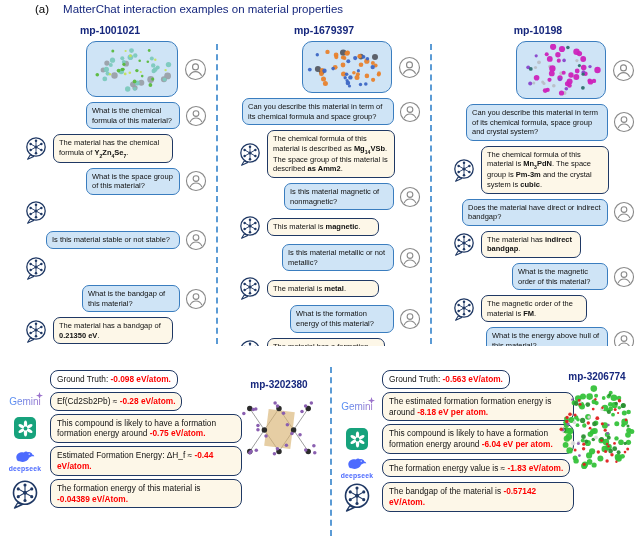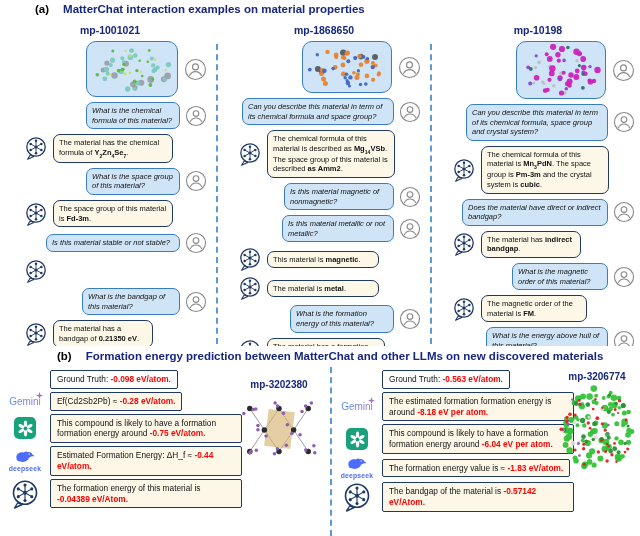--- a/index.html
+++ b/index.html
@@ -8,50 +8,50 @@
     --bot-bg:#fdf7e8; --bot-bd:#1f3864;
     --dash:#5b9bd5;
   }
   *{box-sizing:border-box;margin:0;padding:0;}
   html,body{width:640px;height:536px;overflow:hidden;background:#fff;
     font-family:"Liberation Sans",sans-serif;}
   .fig{position:relative;width:640px;height:536px;}
 
   
   .panel-a{position:absolute;top:0;left:0;width:640px;height:348px;}
-  .pa-header{position:absolute;top:3px;left:35px;font-size:11.5px;font-weight:bold;}
+  .pa-header{position:absolute;top:3px;left:35px;font-size:11.5px;font-weight:normal;}
   .plabel{color:#000;margin-right:14px;}
   .ptitle{color:var(--navy);}
   .columns{position:absolute;top:20px;left:4px;width:640px;height:326px;display:flex;}
   .col{flex:1;position:relative;padding-top:2px;overflow:hidden;}
   .vdiv{width:0;border-left:2px dashed var(--dash);margin-top:24px;height:300px;}
   .col-title{text-align:center;color:var(--navy);font-weight:bold;font-size:10.5px;margin:2px 0 5px;}
 
   .chat .row{display:flex;align-items:center;margin:5px 0;}
   .row.user{justify-content:flex-end;padding-right:9px;gap:5px;}
   .row.bot{justify-content:flex-start;padding-left:20px;gap:5px;}
   .row.mat-row{justify-content:flex-end;padding-right:9px;gap:6px;margin-top:2px;}
   .bubble{border-radius:7px;padding:3px 5px;font-size:7.5px;line-height:1.28;color:#111;}
-  .user-bubble{background:var(--user-bg);border:1px solid var(--user-bd);font-style:italic;}
+  .user-bubble{background:var(--user-bg);border:1px solid var(--user-bd);}
   .bot-bubble{background:var(--bot-bg);border:1px solid var(--bot-bd);max-width:128px;}
   .mat-box{background:var(--user-bg);border:1px solid var(--user-bd);border-radius:10px;
     display:flex;align-items:center;justify-content:center;}
   sub{font-size:0.68em;}
 
   
   .panel-b{position:absolute;top:348px;left:0;width:640px;height:188px;}
   .pb-header{position:absolute;top:2px;left:57px;font-size:11.5px;font-weight:bold;}
   .pb-cols{position:absolute;top:19px;left:0;width:640px;height:169px;display:flex;}
   .pb-col{position:relative;overflow:hidden;}
   .pb-col.left{width:330px;}
   .pb-col.right{width:308px;}
   .vdiv2{width:0;border-left:2px dashed var(--dash);height:169px;}
   .pb-row{display:flex;align-items:center;margin:3px 0;}
   .pb-icon{width:50px;min-width:50px;display:flex;flex-direction:column;align-items:center;justify-content:center;}
-  .pb-bubble{border:1px solid var(--bot-bd);border-radius:2px;background:var(--bot-bg);
+  .pb-bubble{border:1px solid var(--bot-bd);border-radius:8px;background:var(--bot-bg);
     padding:3px 6px;font-size:8.3px;line-height:1.3;color:#111;max-width:192px;}
   .pb-row.gt .pb-bubble{background:#fff;}
   .rv{color:var(--red);font-weight:bold;}
   .pb-mat{position:absolute;text-align:center;}
   .pb-mat-label{color:var(--navy);font-weight:bold;font-size:10px;margin-bottom:1px;}
 
   .gemini-word{font-size:10px;font-weight:500;position:relative;
     background:linear-gradient(90deg,#4c8df6,#9b72cb);
     -webkit-background-clip:text;background-clip:text;color:transparent;}
   .gemini-star{position:absolute;top:-4px;right:-2px;}
@@ -188,21 +188,20 @@
                   <circle cx="6.6" cy="14.1" r="1.25" fill="#1f3864" stroke="none"></circle>
                   <line x1="12" y1="11" x2="6.6" y2="7.9"></line>
                   <circle cx="6.6" cy="7.9" r="1.25" fill="#1f3864" stroke="none"></circle>
                   <line x1="12" y1="11" x2="12.0" y2="4.8"></line>
                   <circle cx="12.0" cy="4.8" r="1.25" fill="#1f3864" stroke="none"></circle>
                   <line x1="12" y1="11" x2="17.4" y2="7.9"></line>
                   <circle cx="17.4" cy="7.9" r="1.25" fill="#1f3864" stroke="none"></circle>
                 </g>
    <circle cx="12" cy="11" r="1.6" fill="#1f3864"></circle>
               </svg>
-              <div class="bubble bot-bubble" style="width:120px">The space group of this material is <b>Fd-3m</b>.</div>
             </div>
             <div class="row user">
         <div class="bubble user-bubble" style="width:134px">Is this material stable or not stable?</div>
               <svg width="22" height="22" viewBox="0 0 24 24">
  <circle cx="12" cy="12" r="10.4" fill="none" stroke="#8a8a8a" stroke-width="1.2"></circle>
  <circle cx="12" cy="9.3" r="3.1" fill="none" stroke="#8a8a8a" stroke-width="1.2"></circle>
  <path d="M5.6 18.6 C7.2 15 9.6 14.2 12 14.2 C14.4 14.2 16.8 15 18.4 18.6" fill="none" stroke="#8a8a8a" stroke-width="1.2"></path>
               </svg>
             </div>
             <div class="row bot">
@@ -247,27 +246,27 @@
                   <circle cx="6.6" cy="14.1" r="1.25" fill="#1f3864" stroke="none"></circle>
                   <line x1="12" y1="11" x2="6.6" y2="7.9"></line>
                   <circle cx="6.6" cy="7.9" r="1.25" fill="#1f3864" stroke="none"></circle>
                   <line x1="12" y1="11" x2="12.0" y2="4.8"></line>
                   <circle cx="12.0" cy="4.8" r="1.25" fill="#1f3864" stroke="none"></circle>
                   <line x1="12" y1="11" x2="17.4" y2="7.9"></line>
                   <circle cx="17.4" cy="7.9" r="1.25" fill="#1f3864" stroke="none"></circle>
                 </g>
    <circle cx="12" cy="11" r="1.6" fill="#1f3864"></circle>
               </svg>
-              <div class="bubble bot-bubble" style="width:100px">The material has a bandgap of <b>0.21350 eV</b>.</div>
+              <div class="bubble bot-bubble" style="width:120px">The material has a bandgap of <b>0.21350 eV</b>.</div>
             </div>
           </div>
       </div>
       <div class="vdiv"></div>
       <div class="col">
-        <div class="col-title">mp-1868650</div>
+        <div class="col-title">mp-1679397</div>
         <div class="chat">
             <div class="row mat-row">
     <div class="mat-box" style="width:90px;height:52px">
                 <svg width="82" height="46" viewBox="0 0 82 46">
                   <circle cx="37.2" cy="8.6" r="3.2" fill="#555a63" opacity="0.95"></circle>
                   <circle cx="69.0" cy="13.0" r="3.0" fill="#555a63" opacity="0.95"></circle>
                   <circle cx="11.9" cy="25.1" r="3.0" fill="#555a63" opacity="0.95"></circle>
                   <circle cx="54.9" cy="12.6" r="2.8" fill="#555a63" opacity="0.95"></circle>
                   <circle cx="15.7" cy="28.0" r="2.8" fill="#555a63" opacity="0.95"></circle>
                   <circle cx="30.1" cy="10.9" r="2.4" fill="#e8822d" opacity="0.95"></circle>
@@ -353,49 +352,49 @@
               <div class="bubble bot-bubble" style="width:146px">The chemical formula of this material is described as <b>Mg<sub>14</sub>VSb</b>. The space group of this material is described <b>as Amm2</b>.</div>
             </div>
             <div class="row user">
         <div class="bubble user-bubble" style="width:110px">Is this material magnetic of nonmagnetic?</div>
               <svg width="22" height="22" viewBox="0 0 24 24">
  <circle cx="12" cy="12" r="10.4" fill="none" stroke="#8a8a8a" stroke-width="1.2"></circle>
  <circle cx="12" cy="9.3" r="3.1" fill="none" stroke="#8a8a8a" stroke-width="1.2"></circle>
  <path d="M5.6 18.6 C7.2 15 9.6 14.2 12 14.2 C14.4 14.2 16.8 15 18.4 18.6" fill="none" stroke="#8a8a8a" stroke-width="1.2"></path>
               </svg>
             </div>
+            <div class="row bot">
+        <svg width="24" height="24" viewBox="0 0 24 24">
+   <circle cx="12" cy="11" r="9.2" fill="#fff" stroke="#1f3864" stroke-width="1.3"></circle>
+   <path d="M6.2 19 L3.6 23.2 L9.8 20.4 Z" fill="#fff" stroke="#1f3864" stroke-width="1.1" stroke-linejoin="round"></path>
+   <g stroke="#1f3864" stroke-width="0.9">
+                  <line x1="12" y1="11" x2="17.4" y2="14.1"></line>
+                  <circle cx="17.4" cy="14.1" r="1.25" fill="#1f3864" stroke="none"></circle>
+                  <line x1="12" y1="11" x2="12.0" y2="17.2"></line>
+                  <circle cx="12.0" cy="17.2" r="1.25" fill="#1f3864" stroke="none"></circle>
+                  <line x1="12" y1="11" x2="6.6" y2="14.1"></line>
+                  <circle cx="6.6" cy="14.1" r="1.25" fill="#1f3864" stroke="none"></circle>
+                  <line x1="12" y1="11" x2="6.6" y2="7.9"></line>
+                  <circle cx="6.6" cy="7.9" r="1.25" fill="#1f3864" stroke="none"></circle>
+                  <line x1="12" y1="11" x2="12.0" y2="4.8"></line>
+                  <circle cx="12.0" cy="4.8" r="1.25" fill="#1f3864" stroke="none"></circle>
+                  <line x1="12" y1="11" x2="17.4" y2="7.9"></line>
+                  <circle cx="17.4" cy="7.9" r="1.25" fill="#1f3864" stroke="none"></circle>
+                </g>
+   <circle cx="12" cy="11" r="1.6" fill="#1f3864"></circle>
+              </svg>
+              <div class="bubble bot-bubble" style="width:112px">This material is <b>magnetic</b>.</div>
+            </div>
             <div class="row user">
         <div class="bubble user-bubble" style="width:112px">Is this material metallic or not metallic?</div>
               <svg width="22" height="22" viewBox="0 0 24 24">
  <circle cx="12" cy="12" r="10.4" fill="none" stroke="#8a8a8a" stroke-width="1.2"></circle>
  <circle cx="12" cy="9.3" r="3.1" fill="none" stroke="#8a8a8a" stroke-width="1.2"></circle>
  <path d="M5.6 18.6 C7.2 15 9.6 14.2 12 14.2 C14.4 14.2 16.8 15 18.4 18.6" fill="none" stroke="#8a8a8a" stroke-width="1.2"></path>
               </svg>
-            </div>
-            <div class="row bot">
-        <svg width="24" height="24" viewBox="0 0 24 24">
-   <circle cx="12" cy="11" r="9.2" fill="#fff" stroke="#1f3864" stroke-width="1.3"></circle>
-   <path d="M6.2 19 L3.6 23.2 L9.8 20.4 Z" fill="#fff" stroke="#1f3864" stroke-width="1.1" stroke-linejoin="round"></path>
-   <g stroke="#1f3864" stroke-width="0.9">
-                  <line x1="12" y1="11" x2="17.4" y2="14.1"></line>
-                  <circle cx="17.4" cy="14.1" r="1.25" fill="#1f3864" stroke="none"></circle>
-                  <line x1="12" y1="11" x2="12.0" y2="17.2"></line>
-                  <circle cx="12.0" cy="17.2" r="1.25" fill="#1f3864" stroke="none"></circle>
-                  <line x1="12" y1="11" x2="6.6" y2="14.1"></line>
-                  <circle cx="6.6" cy="14.1" r="1.25" fill="#1f3864" stroke="none"></circle>
-                  <line x1="12" y1="11" x2="6.6" y2="7.9"></line>
-                  <circle cx="6.6" cy="7.9" r="1.25" fill="#1f3864" stroke="none"></circle>
-                  <line x1="12" y1="11" x2="12.0" y2="4.8"></line>
-                  <circle cx="12.0" cy="4.8" r="1.25" fill="#1f3864" stroke="none"></circle>
-                  <line x1="12" y1="11" x2="17.4" y2="7.9"></line>
-                  <circle cx="17.4" cy="7.9" r="1.25" fill="#1f3864" stroke="none"></circle>
-                </g>
-   <circle cx="12" cy="11" r="1.6" fill="#1f3864"></circle>
-              </svg>
-              <div class="bubble bot-bubble" style="width:112px">This material is <b>magnetic</b>.</div>
             </div>
             <div class="row bot">
         <svg width="24" height="24" viewBox="0 0 24 24">
    <circle cx="12" cy="11" r="9.2" fill="#fff" stroke="#1f3864" stroke-width="1.3"></circle>
    <path d="M6.2 19 L3.6 23.2 L9.8 20.4 Z" fill="#fff" stroke="#1f3864" stroke-width="1.1" stroke-linejoin="round"></path>
    <g stroke="#1f3864" stroke-width="0.9">
                   <line x1="12" y1="11" x2="17.4" y2="14.1"></line>
                   <circle cx="17.4" cy="14.1" r="1.25" fill="#1f3864" stroke="none"></circle>
                   <line x1="12" y1="11" x2="12.0" y2="17.2"></line>
                   <circle cx="12.0" cy="17.2" r="1.25" fill="#1f3864" stroke="none"></circle>
@@ -611,23 +610,20 @@
  <circle cx="12" cy="9.3" r="3.1" fill="none" stroke="#8a8a8a" stroke-width="1.2"></circle>
  <path d="M5.6 18.6 C7.2 15 9.6 14.2 12 14.2 C14.4 14.2 16.8 15 18.4 18.6" fill="none" stroke="#8a8a8a" stroke-width="1.2"></path>
               </svg>
             </div>
           </div>
       </div>
     </div>
   </div>
 
   <div class="panel-b">
-    <div class="pb-header">
-      <span class="plabel">(b)</span><span class="ptitle">Formation energy prediction between MatterChat and other LLMs on new discovered materials</span>
-    </div>
     <div class="pb-cols">
       <div class="pb-col left">
           <div class="pb-row gt">
       <div class="pb-icon"></div>
       <div class="pb-bubble">Ground Truth: <span class="rv">-0.098 eV/atom.</span></div>
           </div>
           <div class="pb-row ">
       <div class="pb-icon">
               <span class="gemini-word">Gemini<svg class="gemini-star" width="7" height="7" viewBox="0 0 8 8">
                   <path d="M4 0 L5 3 L8 4 L5 5 L4 8 L3 5 L0 4 L3 3 Z" fill="#9b72cb"></path>

